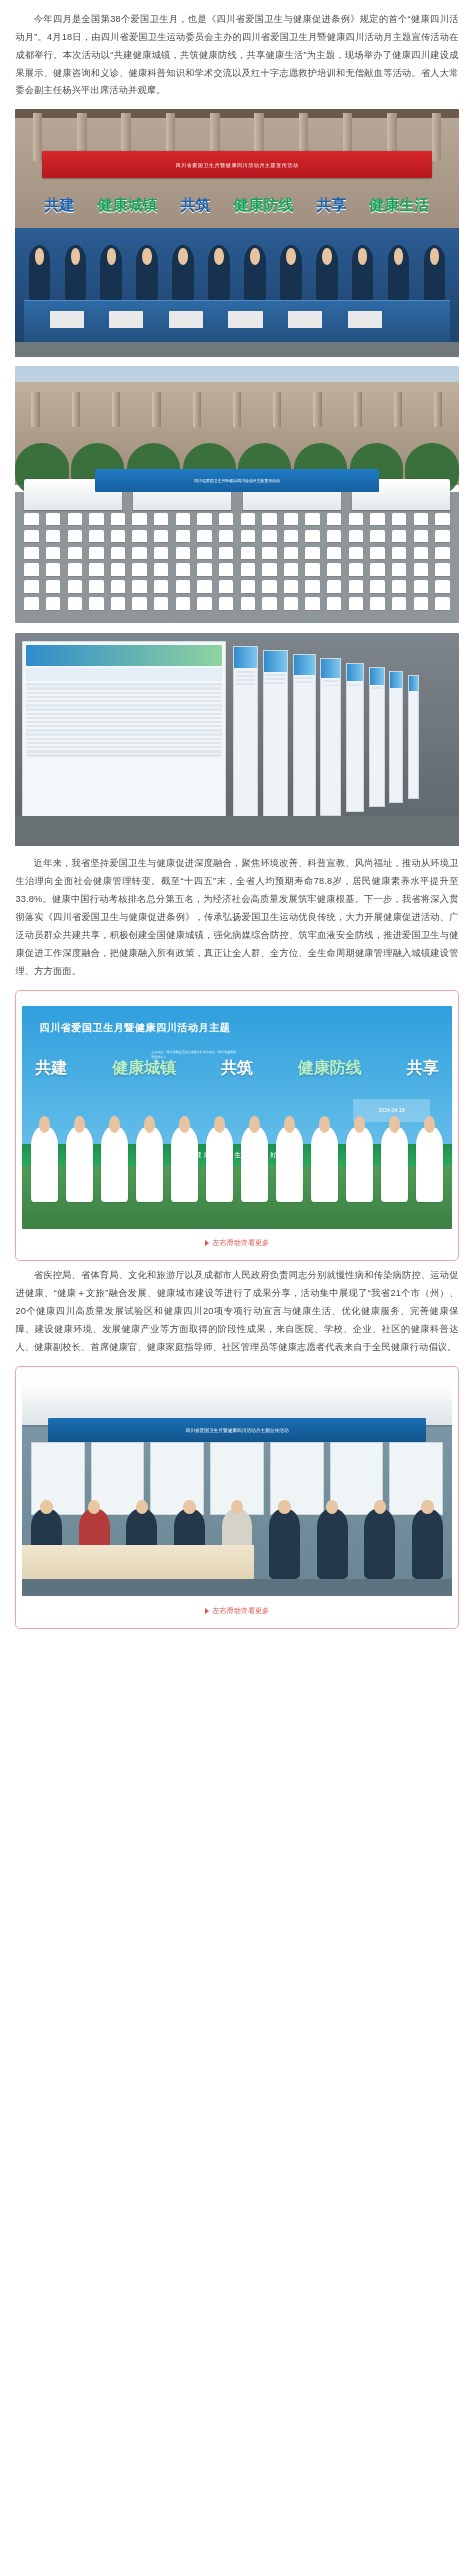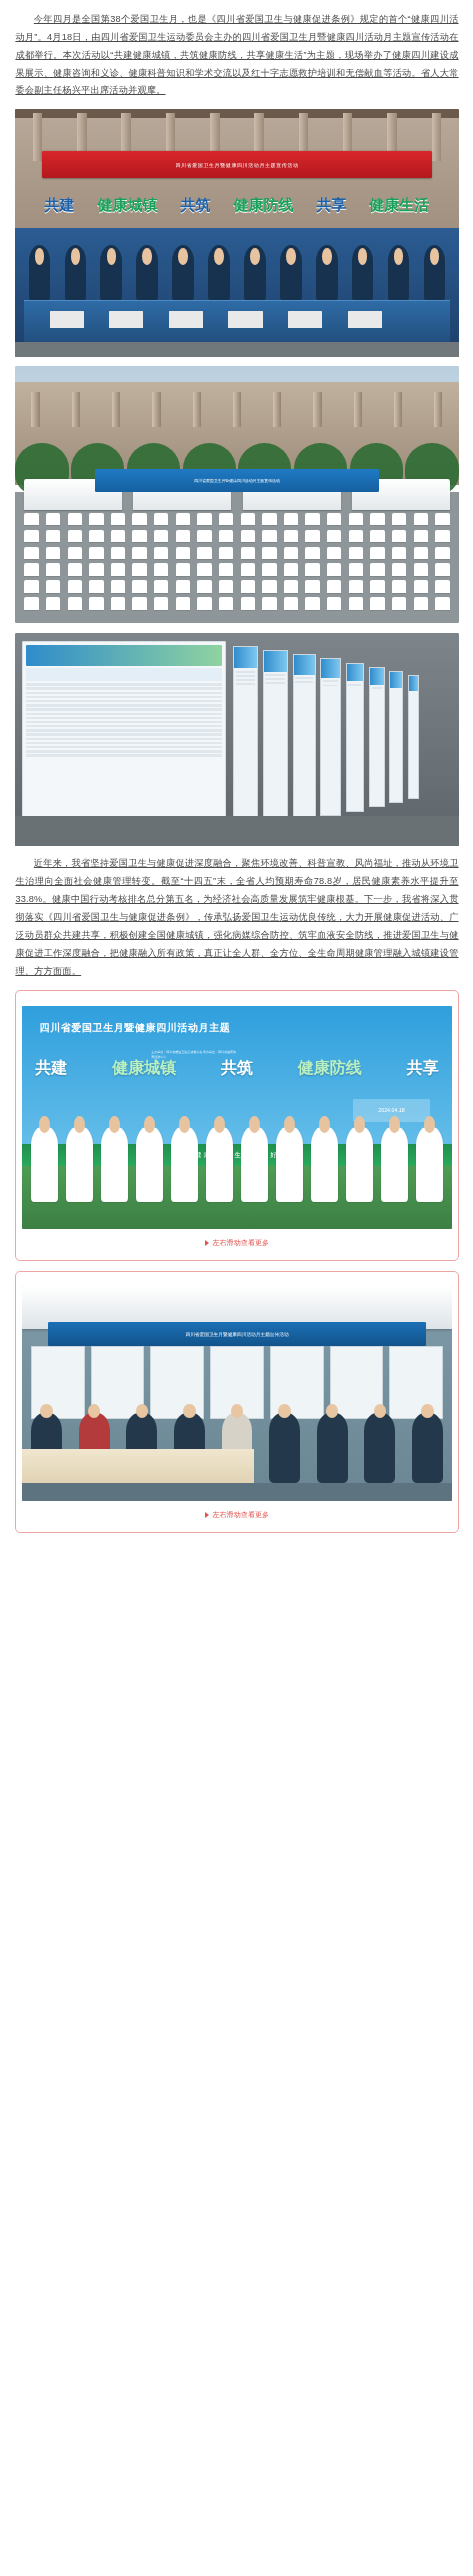--- a/index.html
+++ b/index.html
@@ -17,21 +17,20 @@
     padding: 10.7px 15.4px 18px 15.4px;
   }
   p.body-text {
     font-size: 9.2px;
     line-height: 1.95;
     color: #4a4a4a;
     margin: 0 0 8.3px 0;
     text-align: justify;
     text-indent: 2em;
     letter-spacing: 0.2px;
-    text-decoration: underline;
   }
 
   .photo {
     position: relative;
     width: 100%;
     margin: 8.3px 0 9.5px 0;
     overflow: hidden;
     border-radius: 1.2px;
   }
   .photo-inner {
@@ -606,20 +605,21 @@
           </div>
         </div>
       </div>
     </div>
     <div class="caption">
       <span class="dot"></span>
       <span>左右滑动查看更多</span>
     </div>
   </div>
 
+  <p class="body-text">省疾控局、省体育局、文化和旅游厅以及成都市人民政府负责同志分别就慢性病和传染病防控、运动促进健康、“健康＋文旅”融合发展、健康城市建设等进行了成果分享，活动集中展现了“我省21个市（州）、20个健康四川高质量发展试验区和健康四川20项专项行动宣言与健康生活、优化健康服务、完善健康保障、建设健康环境、发展健康产业等方面取得的阶段性成果，来自医院、学校、企业、社区的健康科普达人、健康副校长、首席健康官、健康家庭指导师、社区管理员等健康志愿者代表来自于全民健康行动倡议。</p>
 
   <div class="framed">
     <div class="photo p5">
       <div class="photo-inner">
         <div class="scene">
           <div class="bg"></div>
           <div class="tent"></div>
           <div class="bluebanner">四川省爱国卫生月暨健康四川活动月主题宣传活动</div>
           <div class="boardrow">
               <i></i>

